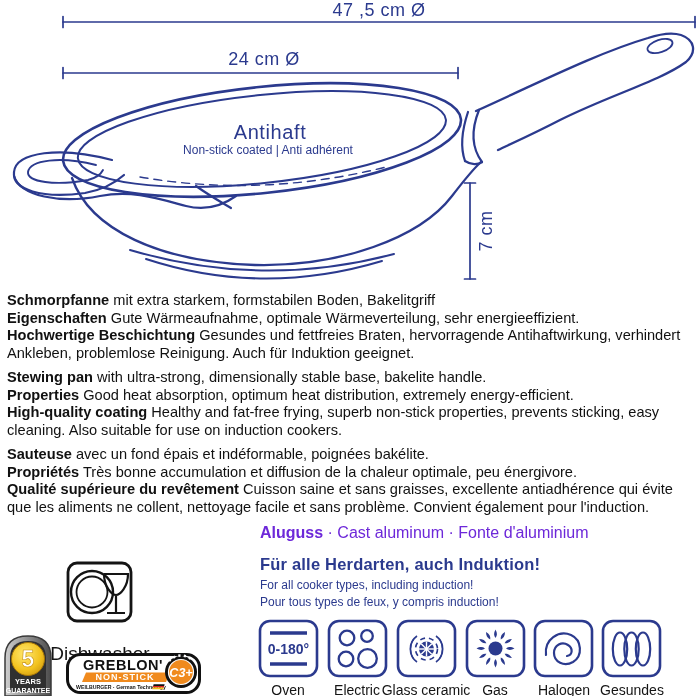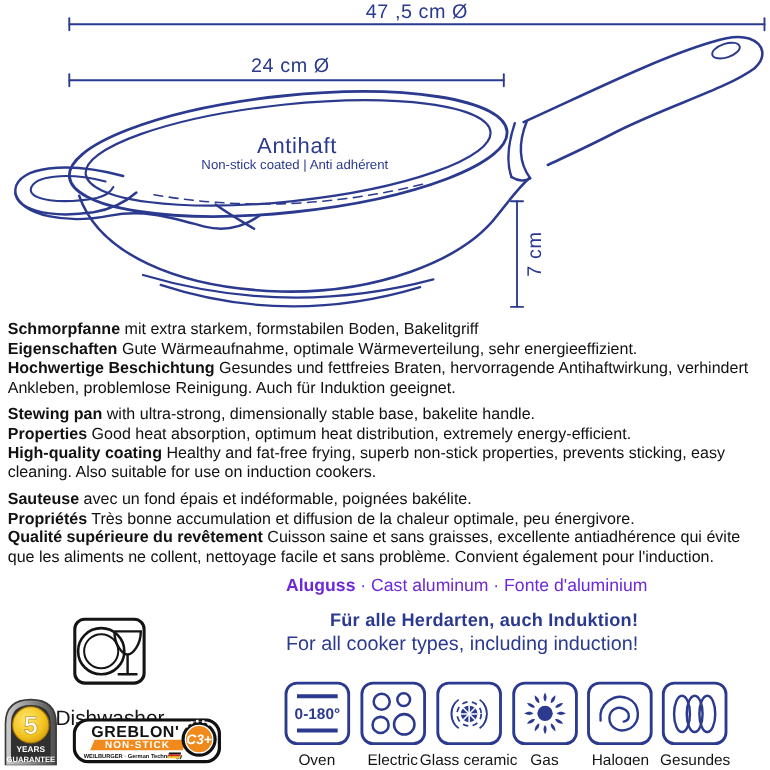--- a/index.html
+++ b/index.html
@@ -11,21 +11,21 @@
   
   #descriptions{position:absolute;left:7px;top:292px;width:690px;color:#111;
                 font-size:14.6px;line-height:17.5px;}
   #descriptions p{margin:0 0 7px 0;}
   #descriptions b{font-weight:bold;}
   
   #material-line{position:absolute;left:260px;top:524px;font-size:16px;color:#6d28d9;}
   #material-line b{font-weight:bold;}
   #cooker-note{position:absolute;left:260px;top:555px;color:#2b3a8e;}
   #cooker-note .h{font-size:16.5px;font-weight:bold;letter-spacing:.2px;margin:0 0 3px 0;text-align:right;}
-  #cooker-note .s{font-size:18px;margin:0;line-height:17px;}
+  #cooker-note .s{font-size:12px;margin:0;line-height:17px;}
   
   .hob-icon{position:absolute;top:619px;}
   .hob-label{position:absolute;top:682px;width:110px;text-align:center;
              font-size:14px;color:#141414;white-space:nowrap;}
   
   #dishwasher-icon{position:absolute;left:66px;top:561px;}
   #dishwasher-label{position:absolute;left:44px;top:627px;width:112px;text-align:center;
                     font-size:19px;color:#141414;margin-top:16px;}
   #guarantee-badge{position:absolute;left:3px;top:634px;}
   #greblon-logo{position:absolute;left:66px;top:653px;}
@@ -106,20 +106,21 @@
        <b>Qualité supérieure du revêtement</b> <span>Cuisson saine et sans graisses, excellente antiadhérence qui évite que les aliments ne collent, nettoyage facile et sans problème. Convient également pour l'induction.</span></p>
   </div>
 
   <div id="material-line">
     <b>Aluguss</b><span> · Cast aluminum · Fonte d'aluminium</span>
   </div>
 
   <div id="cooker-note">
     <p class="h">Für alle Herdarten, auch Induktion!</p>
     <p class="s">For all cooker types, including induction!</p>
+    <p class="s">Pour tous types de feux, y compris induction!</p>
   </div>
 
   <svg class="hob-icon" style="left:258px" width="61" height="59" viewBox="0 0 61 59">
     <rect x="2" y="2" width="57" height="55" rx="10" fill="none" stroke="#2b3a8e" stroke-width="2.6"></rect>
     <line x1="12" y1="14" x2="49" y2="14" stroke="#2b3a8e" stroke-width="3.6"></line>
     <line x1="12" y1="45" x2="49" y2="45" stroke="#2b3a8e" stroke-width="3.6"></line>
     <text x="30.5" y="34.5" font-size="14" font-family="Liberation Sans, sans-serif" fill="#2b3a8e" text-anchor="middle" font-weight="bold">0-180°</text>
   </svg>
 
   <svg class="hob-icon" style="left:327px" width="61" height="59" viewBox="0 0 61 59">

